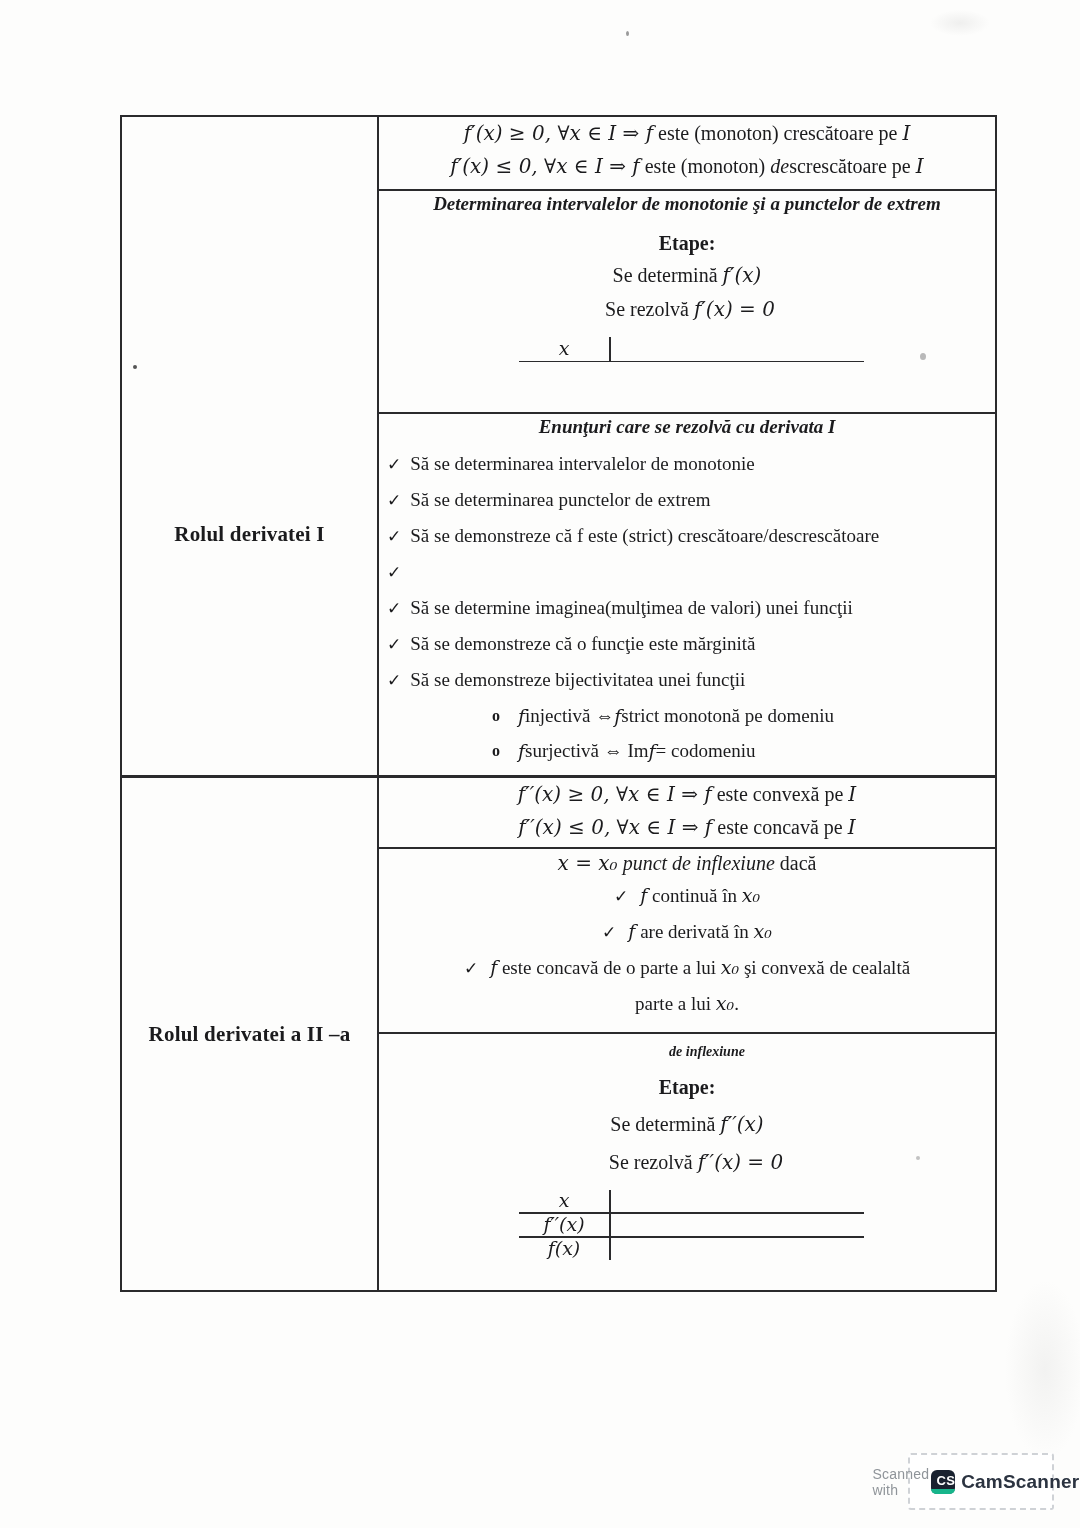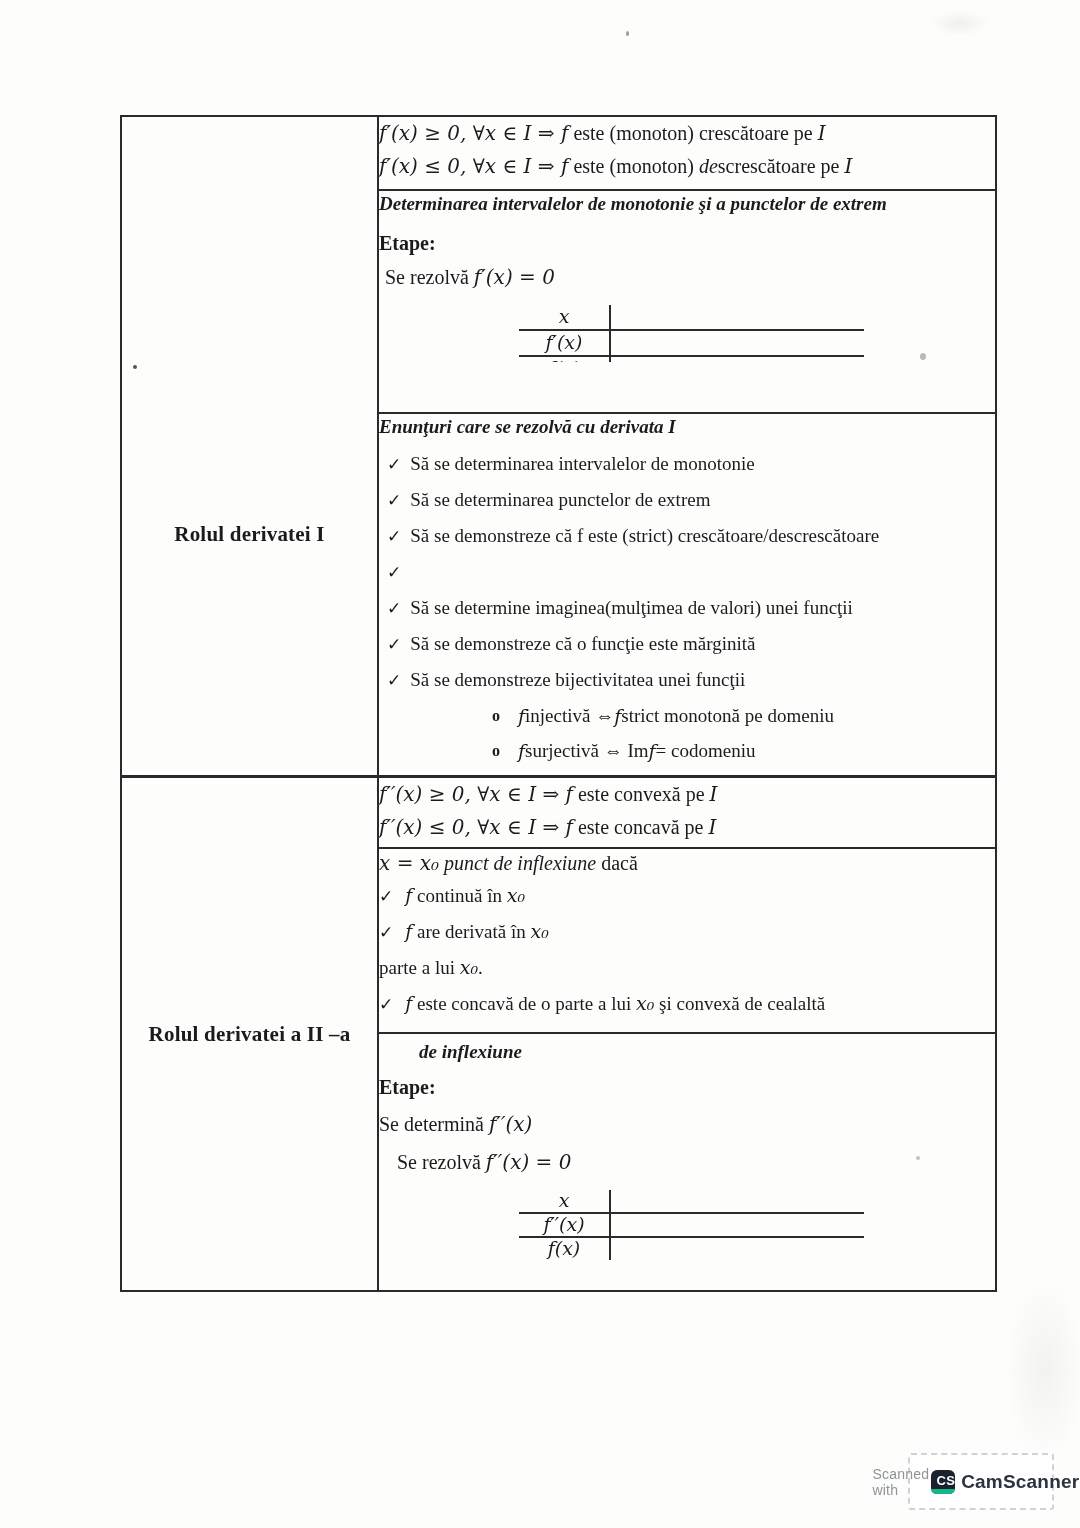--- a/index.html
+++ b/index.html
@@ -39,21 +39,21 @@
   .lab2{top:661px;height:512px;}
 
   .sec{position:absolute;left:257px;width:616px;overflow:hidden;}
   .s1{top:0;height:72px;}
   .s2{top:74px;height:171px;}
   .s3{top:297px;height:361px;}
   .s4{top:661px;height:69px;}
   .s5{top:732px;height:183px;}
   .s6{top:917px;height:256px;}
 
-  .cline{white-space:nowrap;}
+  .cline{text-align:center;white-space:nowrap;}
   .math{font-family:"DejaVu Serif","DejaVu Sans",serif;font-style:italic;}
   .it{font-style:italic;}
   .bi{font-style:italic;font-weight:bold;}
   .b{font-weight:bold;}
 
   .fline{line-height:33px;font-size:20px;}
   .s2 .title, .s3 .title{line-height:26px;font-size:19px;}
   .s2 .etape{margin-top:12px;line-height:28px;font-size:20px;}
   .s2 .step1{margin-top:4px;line-height:28px;font-size:20px;}
   .s2 .step2{margin-top:6px;line-height:28px;font-size:20px;padding-left:6px;}
@@ -76,21 +76,21 @@
   .sub-marker{font-weight:bold;font-size:16px;margin-right:18px;}
 
   
   .s5 .intro{line-height:28px;font-size:20px;}
   .s5 .ck{height:36px;line-height:36px;font-size:19px;}
   .s5 .ck:first-of-type{margin-top:4px;}
   .s5 .wrap-line{height:36px;line-height:36px;font-size:19px;}
   .s5 .check{margin-right:12px;}
 
   .s6 .t1{line-height:30px;font-size:19px;}
-  .s6 .t2{line-height:36px;font-size:19px;margin-left:40px;}
+  .s6 .t2{line-height:36px;font-size:14px;margin-left:40px;}
   .s6 .etape{margin-top:2px;line-height:30px;font-size:20px;}
   .s6 .step1{margin-top:8px;line-height:28px;font-size:20px;}
   .s6 .step2{margin-top:10px;line-height:28px;font-size:20px;margin-left:18px;}
 
   
   .badge{
     position:absolute;left:908px;top:1453px;width:146px;height:57px;box-sizing:border-box;
     border:2px dashed #cfd2d6;border-radius:3px;background:#ffffff;
     display:flex;align-items:center;justify-content:center;gap:2px;
     font-family:"Liberation Sans","DejaVu Sans",sans-serif;
@@ -129,20 +129,21 @@
   </div>
 
   <div class="sec s1">
     <div class="cline fline"><span class="math">f′(x) ≥ 0, ∀x ∈ I ⇒ f</span><span> este (monoton) crescătoare pe </span><span class="math">I</span></div>
     <div class="cline fline"><span class="math">f′(x) ≤ 0, ∀x ∈ I ⇒ f</span><span> este (monoton) </span><span class="it">de</span><span>screscătoare pe </span><span class="math">I</span></div>
   </div>
 
   <div class="sec s2">
     <div class="cline title bi">Determinarea intervalelor de monotonie şi a punctelor de extrem</div>
     <div class="cline etape b">Etape:</div>
+    <div class="cline step1"><span>Se determină </span><span class="math">f′(x)</span></div>
     <div class="cline step2"><span>Se rezolvă </span><span class="math">f′(x) = 0</span></div>
     <div class="sign-table">
       <div class="st-row st-b">
           <div class="st-label math">x</div>
           <div class="st-space"></div>
         </div>
       <div class="st-row st-b">
           <div class="st-label math">f′(x)</div>
           <div class="st-space"></div>
         </div>
@@ -202,22 +203,22 @@
 
   <div class="sec s4">
     <div class="cline fline"><span class="math">f′′(x) ≥ 0, ∀x ∈ I ⇒ f</span><span> este convexă pe </span><span class="math">I</span></div>
     <div class="cline fline"><span class="math">f′′(x) ≤ 0, ∀x ∈ I ⇒ f</span><span> este concavă pe </span><span class="math">I</span></div>
   </div>
 
   <div class="sec s5">
     <div class="cline intro"><span class="math">x = x₀</span><span class="it"> punct de inflexiune </span><span>dacă</span></div>
     <div class="cline ck"><span class="check">✓</span><span class="math">f</span><span> continuă în </span><span class="math">x₀</span></div>
     <div class="cline ck"><span class="check">✓</span><span class="math">f</span><span> are derivată în </span><span class="math">x₀</span></div>
+    <div class="cline ck"><span class="check">✓</span><span class="math">f</span><span> este concavă de o parte a lui </span><span class="math">x₀</span><span> şi convexă de cealaltă</span></div>
     <div class="cline wrap-line"><span>parte a lui </span><span class="math">x₀</span><span>.</span></div>
-    <div class="cline ck"><span class="check">✓</span><span class="math">f</span><span> este concavă de o parte a lui </span><span class="math">x₀</span><span> şi convexă de cealaltă</span></div>
   </div>
 
   <div class="sec s6">
     <div class="cline t2 bi">de inflexiune</div>
     <div class="cline etape b">Etape:</div>
     <div class="cline step1"><span>Se determină </span><span class="math">f′′(x)</span></div>
     <div class="cline step2"><span>Se rezolvă </span><span class="math">f′′(x) = 0</span></div>
     <div class="sign-table">
       <div class="st-row st-b">
           <div class="st-label math">x</div>

